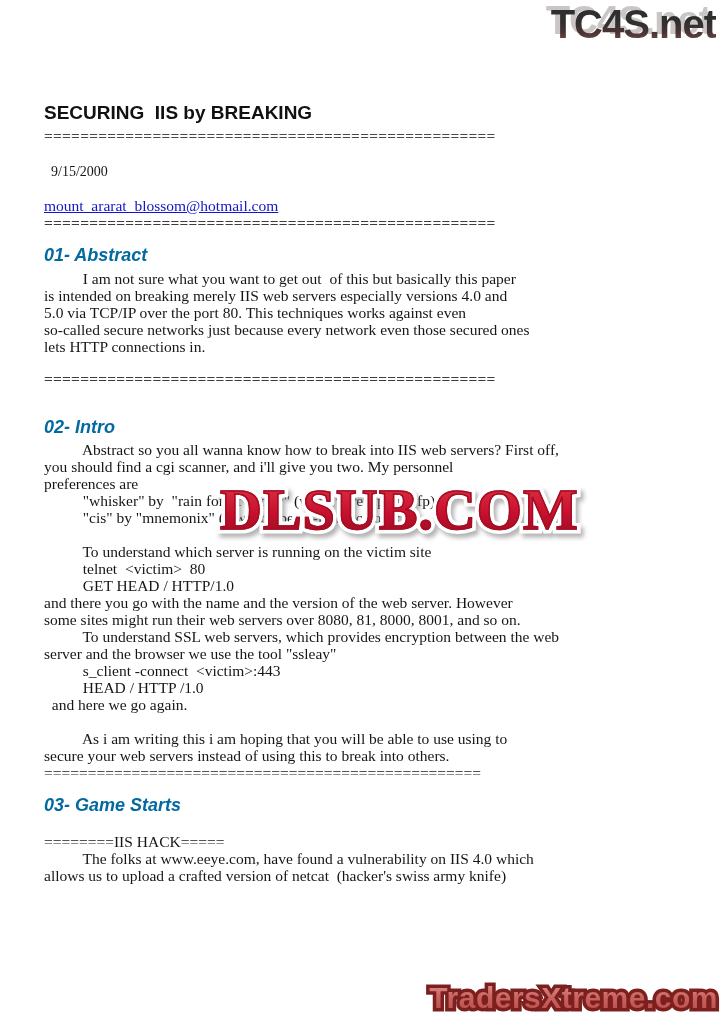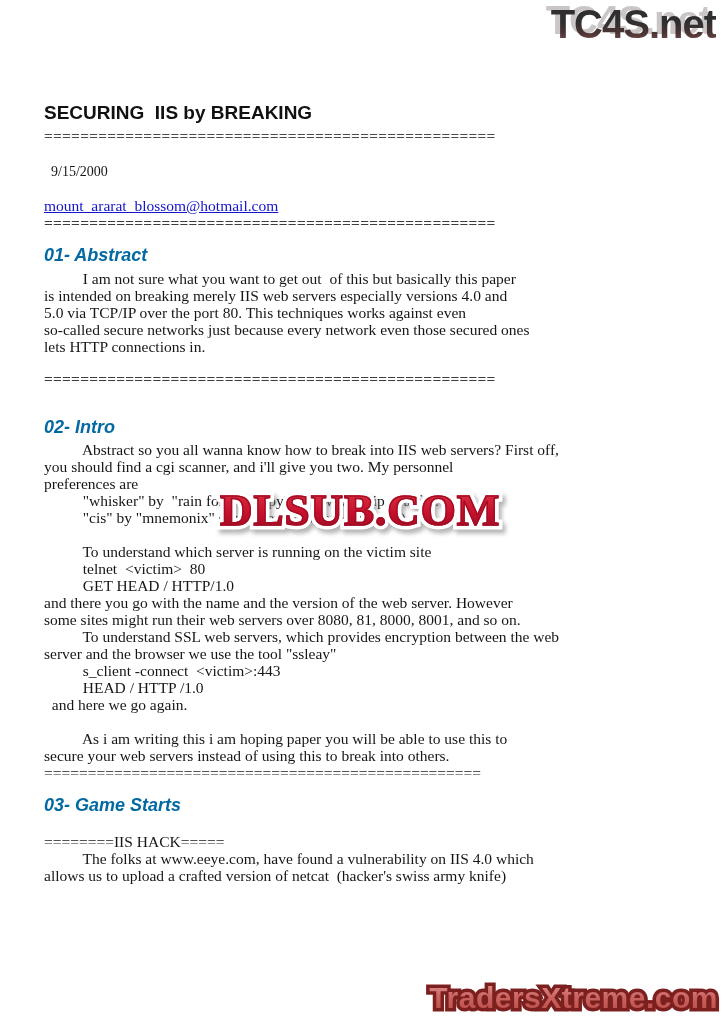--- a/index.html
+++ b/index.html
@@ -65,21 +65,21 @@
   .wm-tc4s .dup{color:#cbc6c6;transform:translate(-5px,-4px);filter:blur(0.5px);}
   .wm-tc4s .main{
     background:linear-gradient(#2f2f2f 45%, #4a3434 70%, #8a5656 100%);
     -webkit-background-clip:text;background-clip:text;
     color:transparent;
   }
 
   .wm-dlsub{
     top:486px;left:220px;
     font-family:"Liberation Serif", serif;
-    font-weight:bold;font-size:45px;line-height:48px;
+    font-weight:bold;font-size:58px;line-height:48px;
     letter-spacing:1px;
   }
   .wm-dlsub .dup{
     -webkit-text-stroke:9px #ffffff;color:#ffffff;
     filter:drop-shadow(3px 4px 2px rgba(120,120,120,0.55));
   }
   .wm-dlsub .main{
     background:linear-gradient(#e03a46 0%, #c8102e 55%, #8f0b20 100%);
     -webkit-background-clip:text;background-clip:text;
     color:transparent;
@@ -141,21 +141,21 @@
       <div class="line">          telnet  &lt;victim&gt;  80</div>
       <div class="line">          GET HEAD / HTTP/1.0</div>
       <div class="line">and there you go with the name and the version of the web server. However</div>
       <div class="line">some sites might run their web servers over 8080, 81, 8000, 8001, and so on.</div>
       <div class="line">          To understand SSL web servers, which provides encryption between the web</div>
       <div class="line">server and the browser we use the tool "ssleay"</div>
       <div class="line">          s_client -connect  &lt;victim&gt;:443</div>
       <div class="line">          HEAD / HTTP /1.0</div>
       <div class="line">  and here we go again.</div>
       <div class="line"></div>
-      <div class="line">          As i am writing this i am hoping paper you will be able to use this to</div>
+      <div class="line">          As i am writing this i am hoping that you will be able to use using to</div>
       <div class="line">secure your web servers instead of using this to break into others.</div>
       <div class="line">==================================================</div>
     </div>
 
   <div class="sec-heading h-game">03- Game Starts</div>
   <div class="lines game">
       <div class="line">========IIS HACK=====</div>
       <div class="line">          The folks at www.eeye.com, have found a vulnerability on IIS 4.0 which</div>
       <div class="line">allows us to upload a crafted version of netcat  (hacker's swiss army knife)</div>
     </div>

